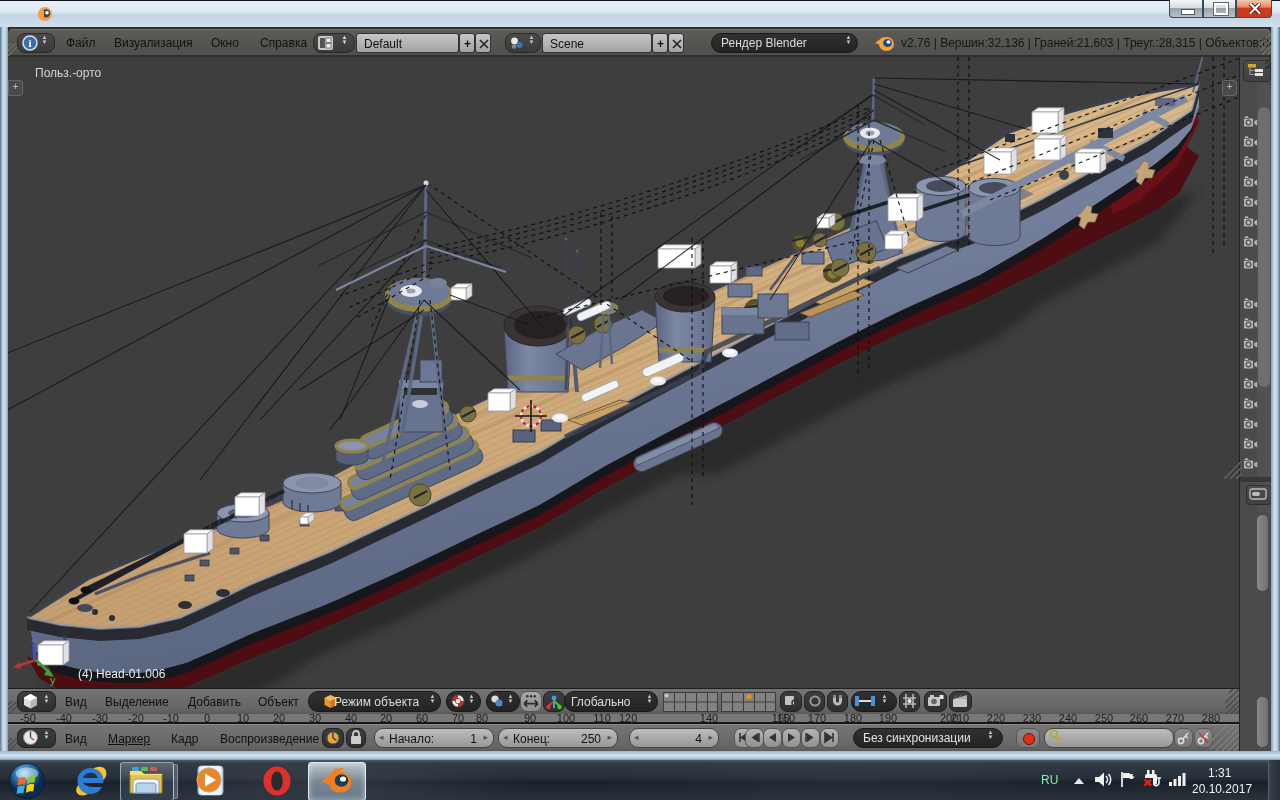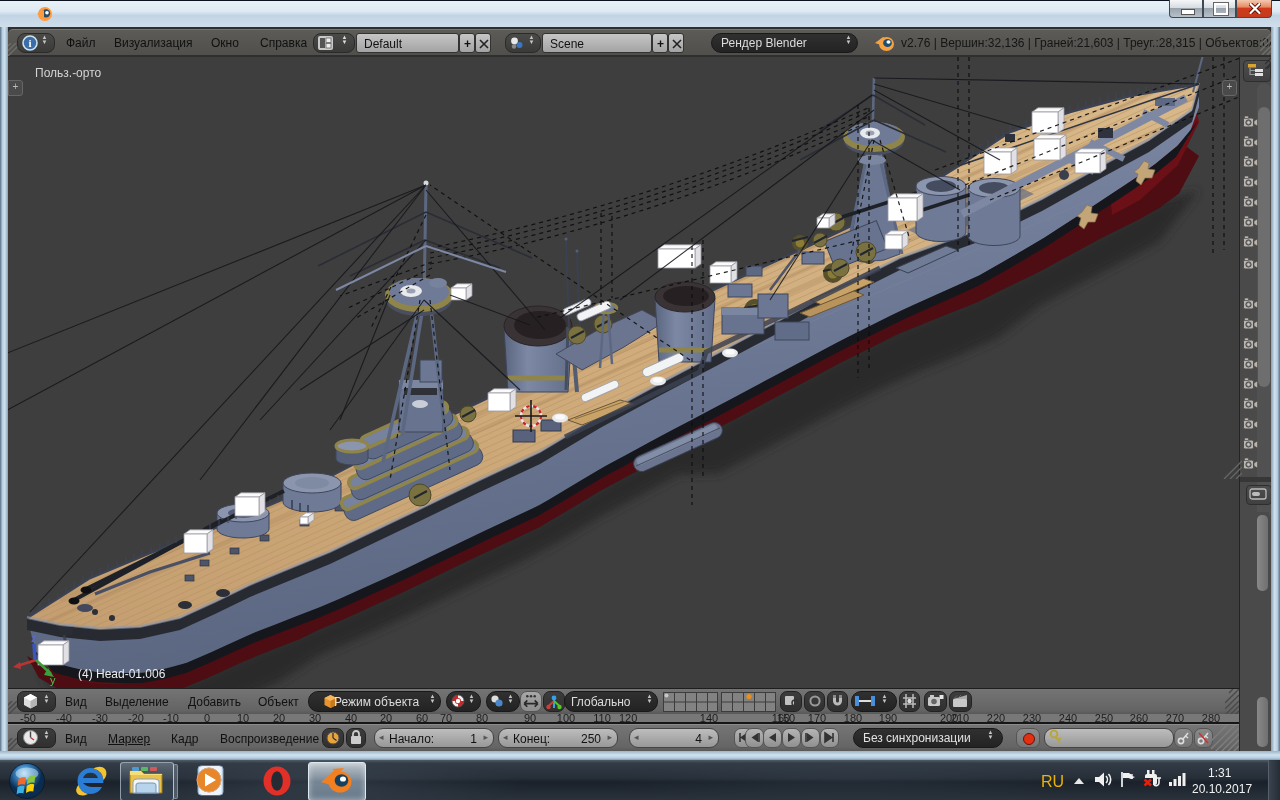--- a/index.html
+++ b/index.html
@@ -31,21 +31,21 @@
 #rpanel{left:1239px;top:57px;width:32px;height:694px;background:#4a4a4a;border-left:1px solid #242424;box-sizing:border-box;}
 
 #hdr3d{left:8px;top:688px;width:1231px;height:26px;background:linear-gradient(#747474 0%,#646464 85%,#585858 100%);border-top:1px solid #1e1e1e;box-sizing:border-box;}
 #ruler{left:8px;top:714px;width:1231px;height:10px;background:#787878;border-bottom:2px solid #161616;box-sizing:border-box;overflow:hidden;}
 #hdrtl{left:8px;top:724px;width:1231px;height:27px;background:linear-gradient(#757575 0%,#656565 85%,#595959 100%);border-top:1px solid #8b8b8b;box-sizing:border-box;}
 .selbtn{position:absolute;background:linear-gradient(#3c3c3c,#303030);border:1px solid #222;border-radius:7px;box-sizing:border-box;}
 .ddark{position:absolute;background:linear-gradient(#303030,#232323);border:1px solid #191919;border-radius:10px;box-sizing:border-box;font-size:12px;color:#dcdcdc;}
 .pill{position:absolute;background:linear-gradient(#bdbdbd,#989898);border:1px solid #444;border-radius:9px;box-sizing:border-box;font-size:12px;color:#111;}
 
 #taskbar{left:0;top:760px;width:1280px;height:40px;background:linear-gradient(#515b66 0%,#333c46 8%,#262e38 45%,#1a212a 55%,#2a323c 100%);}
-#traytxt{position:absolute;color:#eab308;font-size:16px;}
+#traytxt{position:absolute;color:#86efac;font-size:12px;}
 </style></head>
 <body>
 <div id="scr">
 
   <div class="abs" id="viewport">
     <svg id="shipsvg" width="1231" height="631" viewBox="8 57 1231 631" style="position:absolute;left:0;top:0">
 <defs>
 <filter id="blur1" x="-20%" y="-20%" width="140%" height="140%">
             <feGaussianBlur stdDeviation="5"></feGaussianBlur>
           </filter>
@@ -793,21 +793,21 @@
       <span style="position:absolute;left:74px;top:-2px;width:36px;text-align:center;font-size:11px;color:#1d1d1d;">-30</span>
       <span style="position:absolute;left:110px;top:-2px;width:36px;text-align:center;font-size:11px;color:#1d1d1d;">-20</span>
       <span style="position:absolute;left:145px;top:-2px;width:36px;text-align:center;font-size:11px;color:#1d1d1d;">-10</span>
       <span style="position:absolute;left:181px;top:-2px;width:36px;text-align:center;font-size:11px;color:#1d1d1d;">0</span>
       <span style="position:absolute;left:217px;top:-2px;width:36px;text-align:center;font-size:11px;color:#1d1d1d;">10</span>
       <span style="position:absolute;left:253px;top:-2px;width:36px;text-align:center;font-size:11px;color:#1d1d1d;">20</span>
       <span style="position:absolute;left:289px;top:-2px;width:36px;text-align:center;font-size:11px;color:#1d1d1d;">30</span>
       <span style="position:absolute;left:325px;top:-2px;width:36px;text-align:center;font-size:11px;color:#1d1d1d;">40</span>
       <span style="position:absolute;left:360px;top:-2px;width:36px;text-align:center;font-size:11px;color:#1d1d1d;">20</span>
       <span style="position:absolute;left:396px;top:-2px;width:36px;text-align:center;font-size:11px;color:#1d1d1d;">60</span>
-      <span style="position:absolute;left:432px;top:-2px;width:36px;text-align:left;font-size:11px;color:#1d1d1d;">70</span>
+      <span style="position:absolute;left:432px;top:-2px;width:36px;text-align:center;font-size:11px;color:#1d1d1d;">70</span>
       <span style="position:absolute;left:468px;top:-2px;width:36px;font-size:11px;color:#1d1d1d;">80</span>
       <span style="position:absolute;left:504px;top:-2px;width:36px;text-align:center;font-size:11px;color:#1d1d1d;">90</span>
       <span style="position:absolute;left:540px;top:-2px;width:36px;text-align:center;font-size:11px;color:#1d1d1d;">100</span>
       <span style="position:absolute;left:576px;top:-2px;width:36px;text-align:center;font-size:11px;color:#1d1d1d;">110</span>
       <span style="position:absolute;left:611px;top:-2px;width:36px;text-align:left;font-size:11px;color:#1d1d1d;">120</span>
       <span style="position:absolute;left:647px;top:-2px;width:36px;text-align:center;font-size:11px;color:#1d1d1d;margin-top:8px;">130</span>
       <span style="position:absolute;left:683px;top:-2px;width:36px;text-align:center;font-size:11px;color:#1d1d1d;">140</span>
       <span style="position:absolute;left:760px;top:-2px;width:36px;text-align:center;font-size:11px;color:#1d1d1d;">150</span>
       <span style="position:absolute;left:755px;top:-2px;width:36px;text-align:center;font-size:11px;color:#1d1d1d;">160</span>
       <span style="position:absolute;left:791px;top:-2px;width:36px;text-align:center;font-size:11px;color:#1d1d1d;">170</span>

